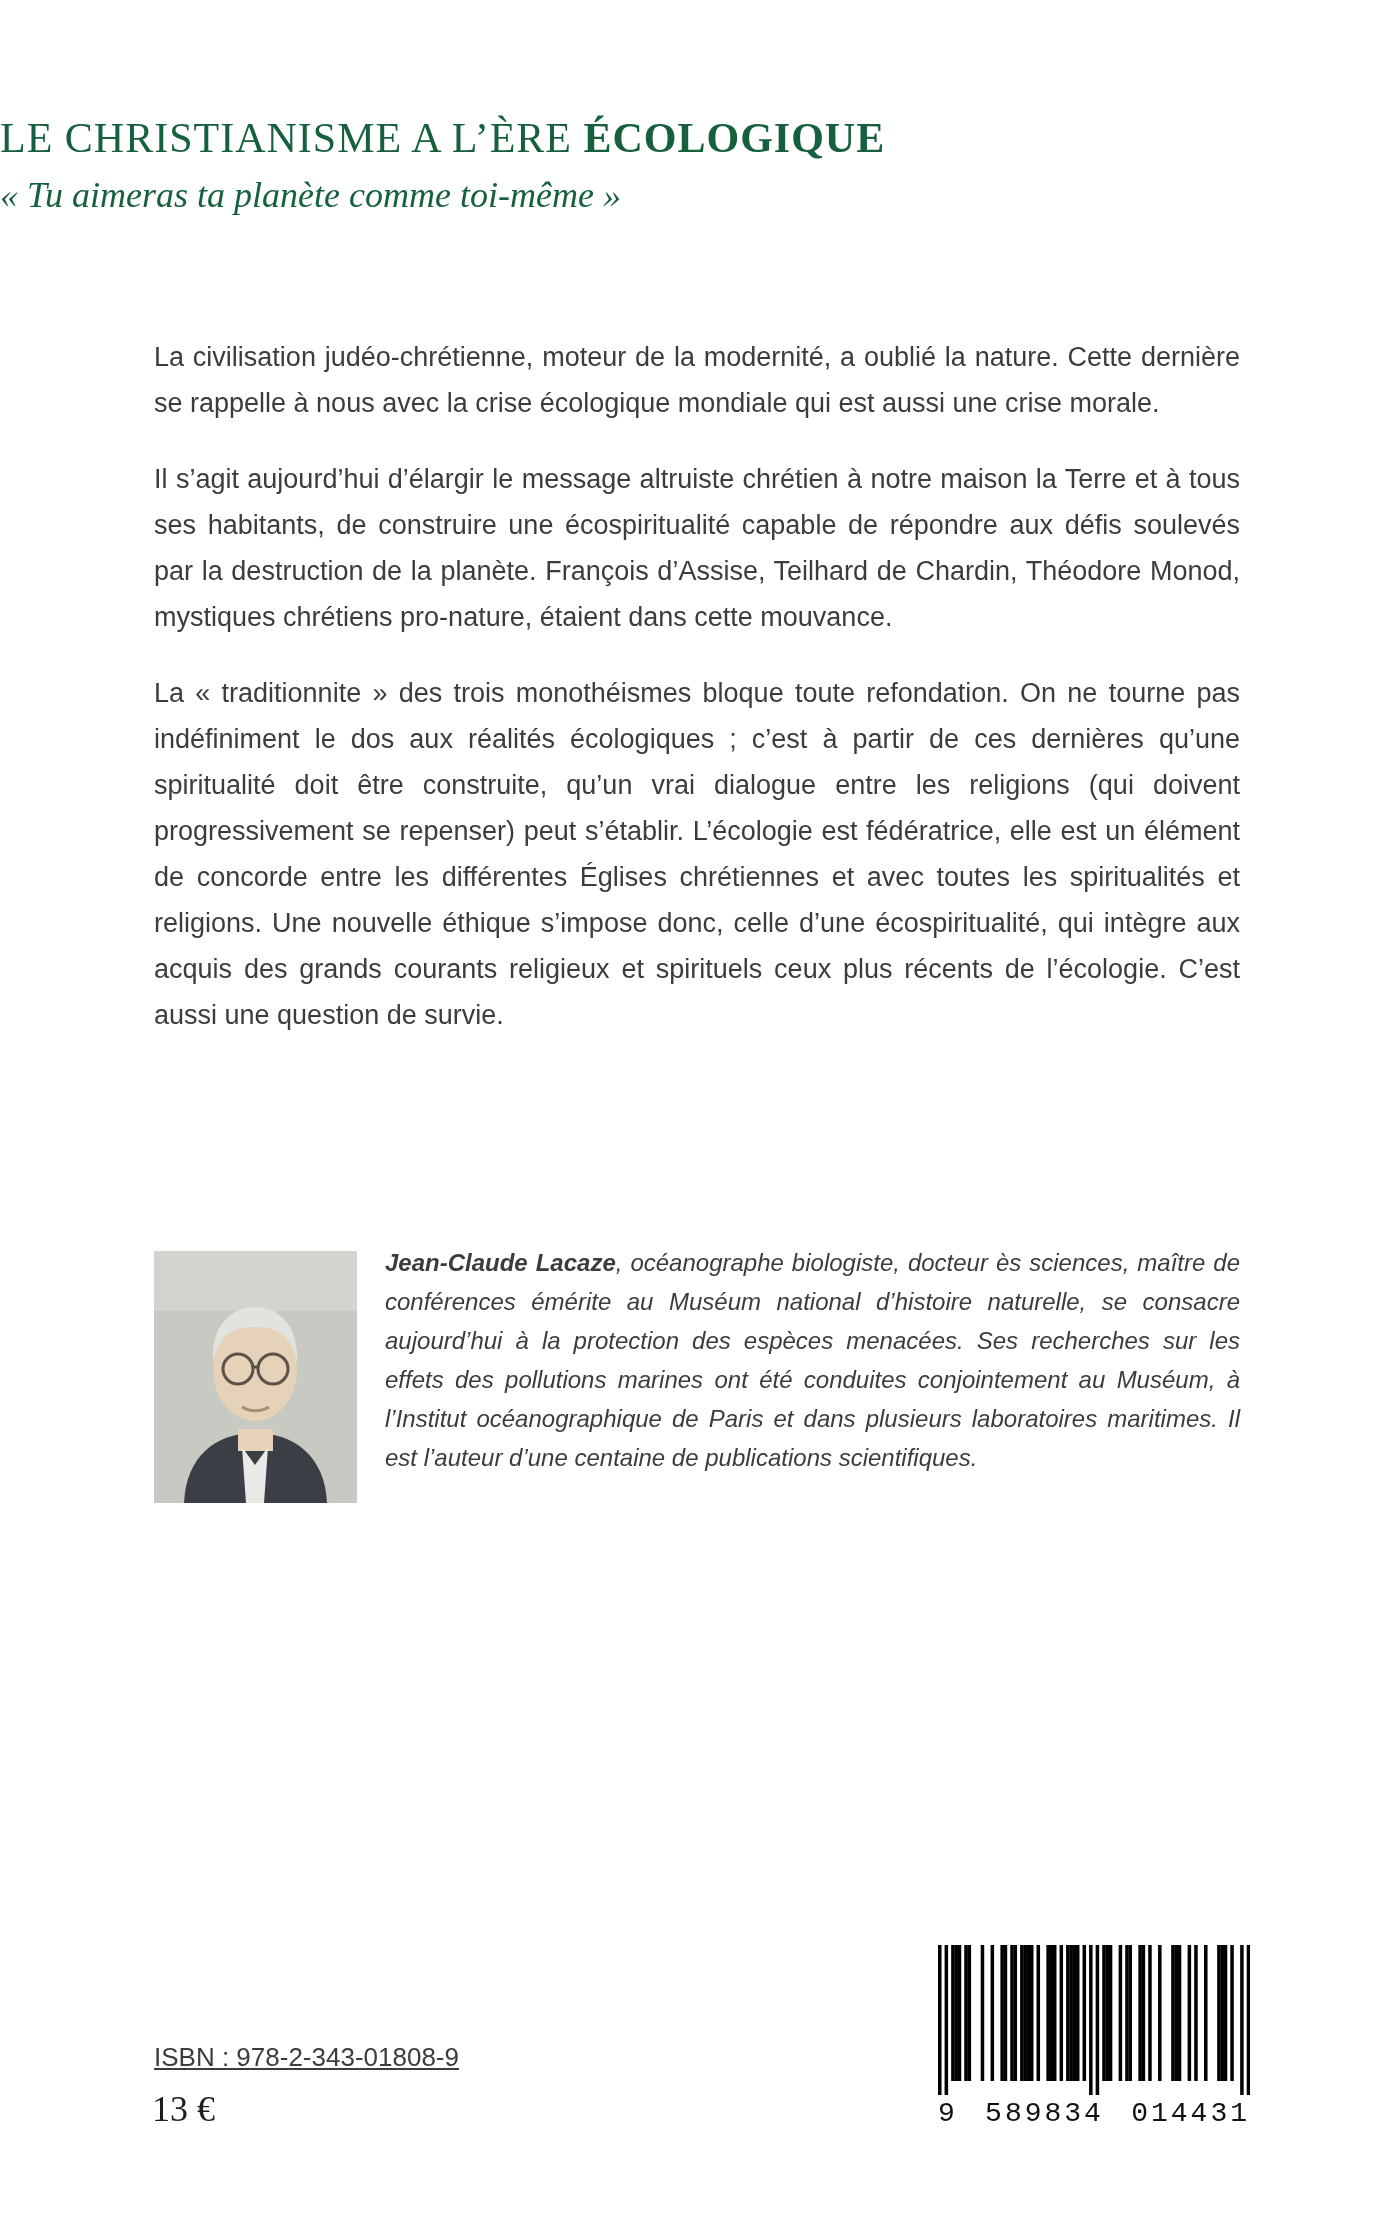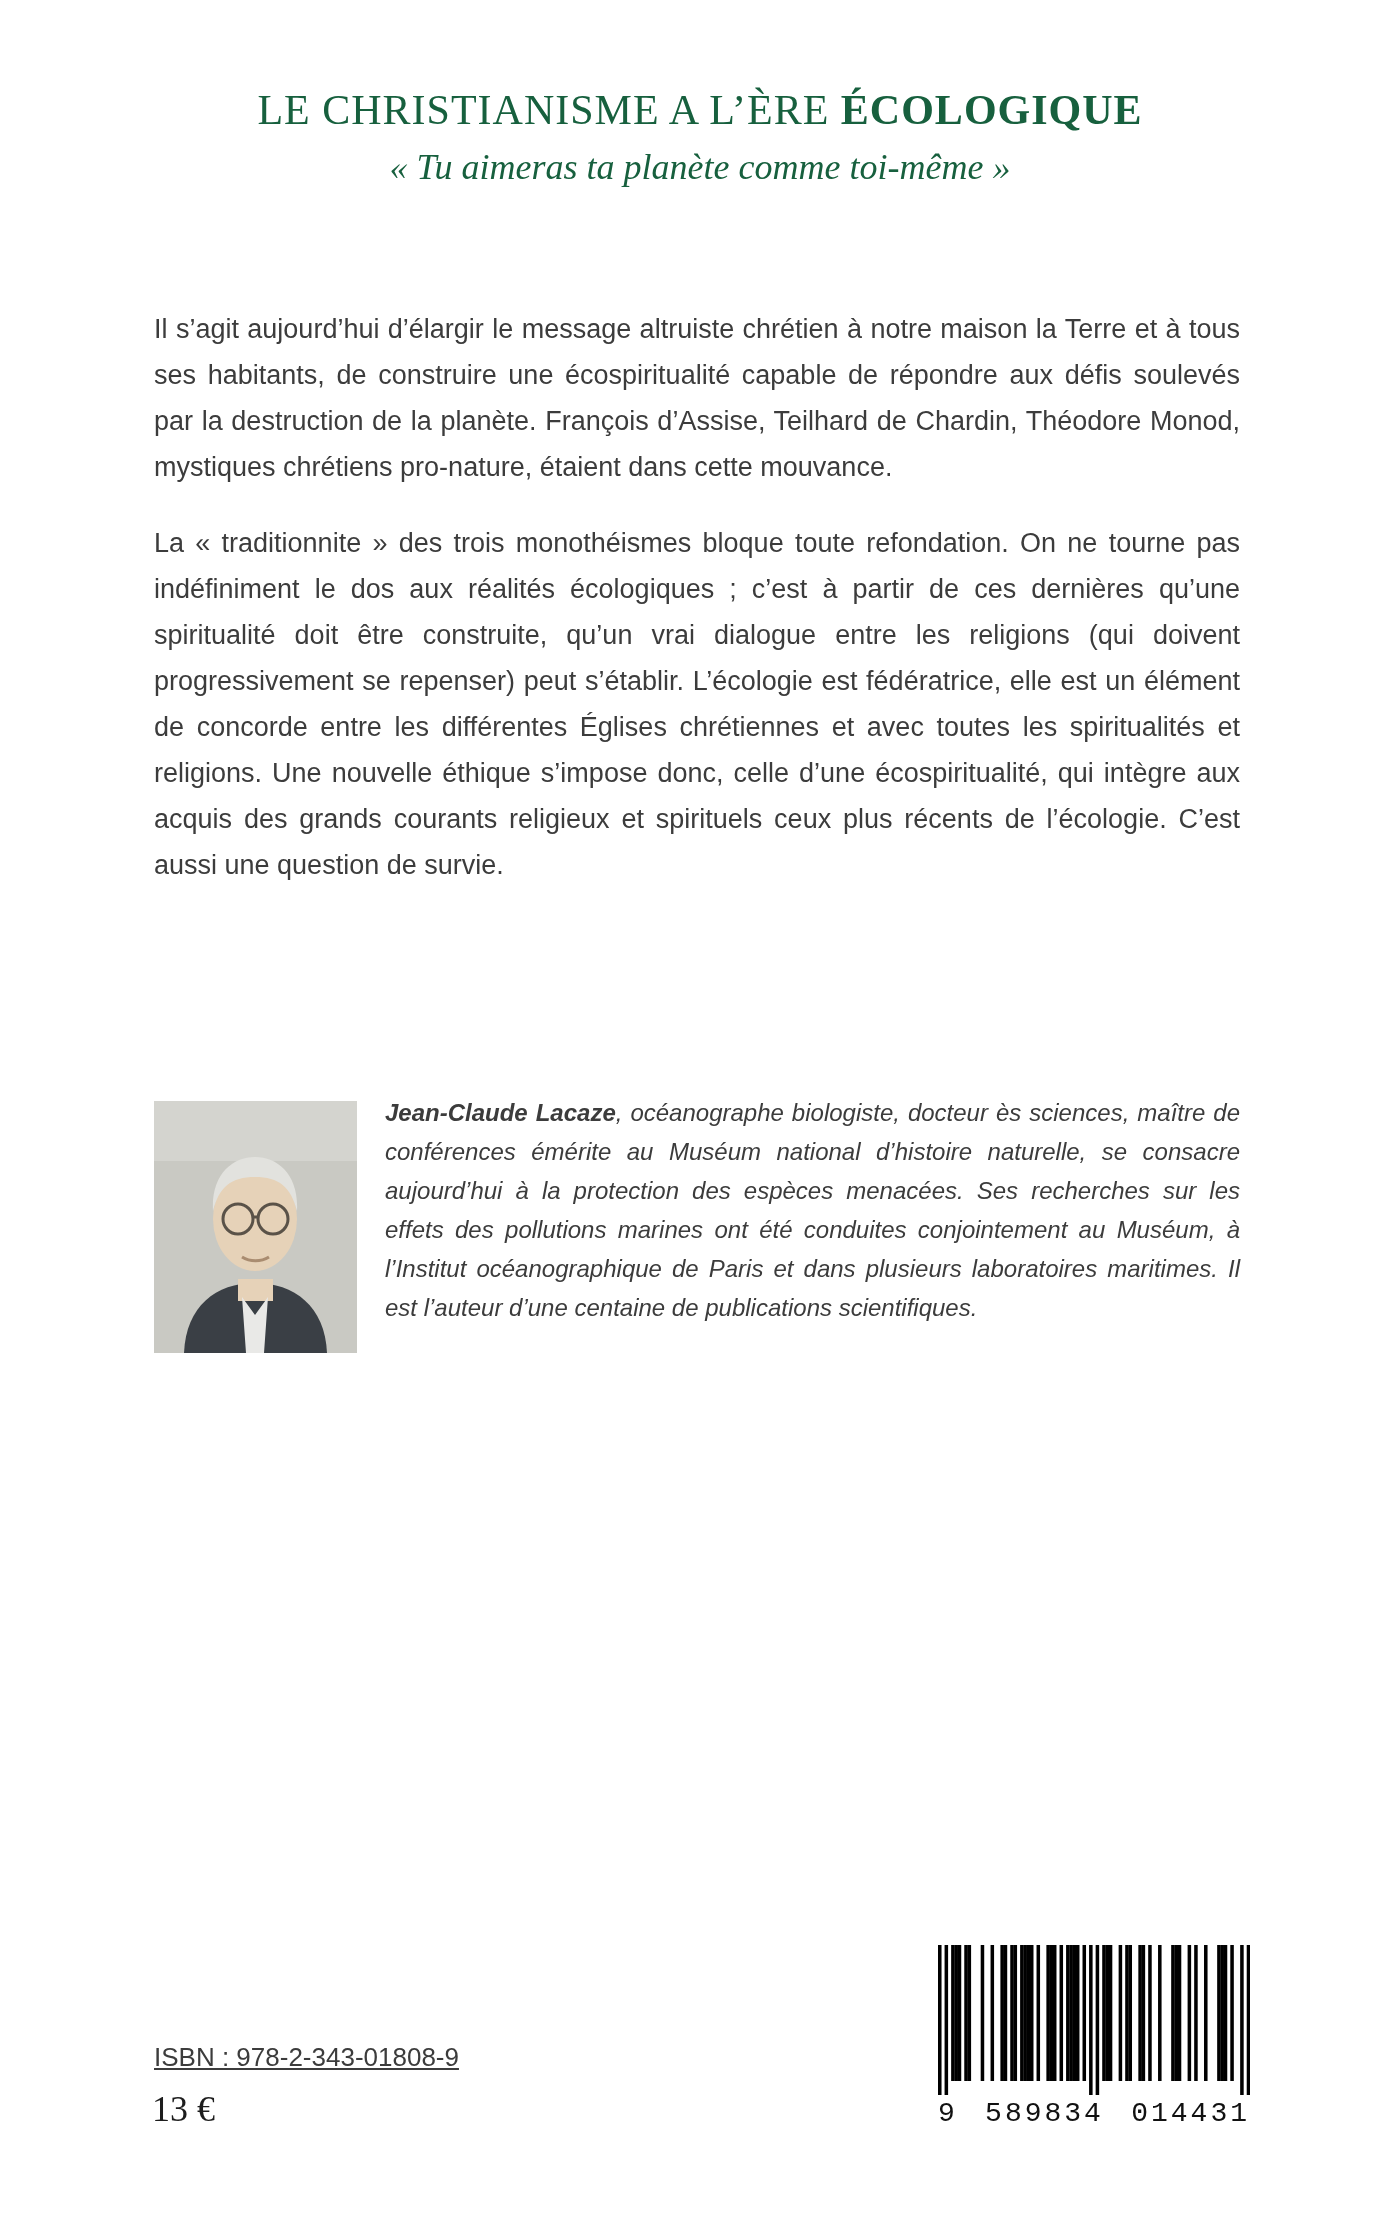--- a/index.html
+++ b/index.html
@@ -6,21 +6,21 @@
   .page {
     position: relative;
     width: 1400px;
     height: 2231px;
     background: #ffffff;
     overflow: hidden;
     font-family: "Liberation Sans", sans-serif;
   }
 
   
-  .title-block { padding-top: 86px; text-align: center; }
+  .title-block { padding-top: 114px; }
   .book-title {
     font-family: "Liberation Serif", serif;
     font-size: 42px;
     letter-spacing: 1px;
     color: #17603e;
     white-space: nowrap;
   }
   .book-title .title-bold { font-weight: bold; }
   .book-subtitle {
     margin-top: 12px;
@@ -106,20 +106,21 @@
 <div class="page">
 
   <div class="title-block">
     <div class="book-title">
       <span>LE CHRISTIANISME A L’ÈRE </span><span class="title-bold">ÉCOLOGIQUE</span>
     </div>
     <div class="book-subtitle">«&nbsp;Tu aimeras ta planète comme toi-même&nbsp;»</div>
   </div>
 
   <div class="blurb">
+    <p>La civilisation judéo-chrétienne, moteur de la modernité, a oublié la nature. Cette dernière se rappelle à nous avec la crise écologique mondiale qui est aussi une crise morale.</p>
     <p>Il s’agit aujourd’hui d’élargir le message altruiste chrétien à notre maison la Terre et à tous ses habitants, de construire une écospiritualité capable de répondre aux défis soulevés par la destruction de la planète. François d’Assise, Teilhard de Chardin, Théodore Monod, mystiques chrétiens pro-nature, étaient dans cette mouvance.</p>
     <p>La «&nbsp;traditionnite&nbsp;» des trois monothéismes bloque toute refondation. On ne tourne pas indéfiniment le dos aux réalités écologiques&nbsp;; c’est à partir de ces dernières qu’une spiritualité doit être construite, qu’un vrai dialogue entre les religions (qui doivent progressivement se repenser) peut s’établir. L’écologie est fédératrice, elle est un élément de concorde entre les différentes Églises chrétiennes et avec toutes les spiritualités et religions. Une nouvelle éthique s’impose donc, celle d’une écospiritualité, qui intègre aux acquis des grands courants religieux et spirituels ceux plus récents de l’écologie. C’est aussi une question de survie.</p>
   </div>
 
   <div class="bio">
     <div class="bio-photo">
       <svg width="203" height="252" viewBox="0 0 203 252" xmlns="http://www.w3.org/2000/svg">
         <rect x="0" y="0" width="203" height="252" fill="#c9c9c3"></rect>
         <rect x="0" y="0" width="203" height="60" fill="#d4d4cf"></rect>
         <path d="M30 252 C32 205 62 182 101 182 C140 182 171 205 173 252 Z" fill="#3a3f45"></path>

